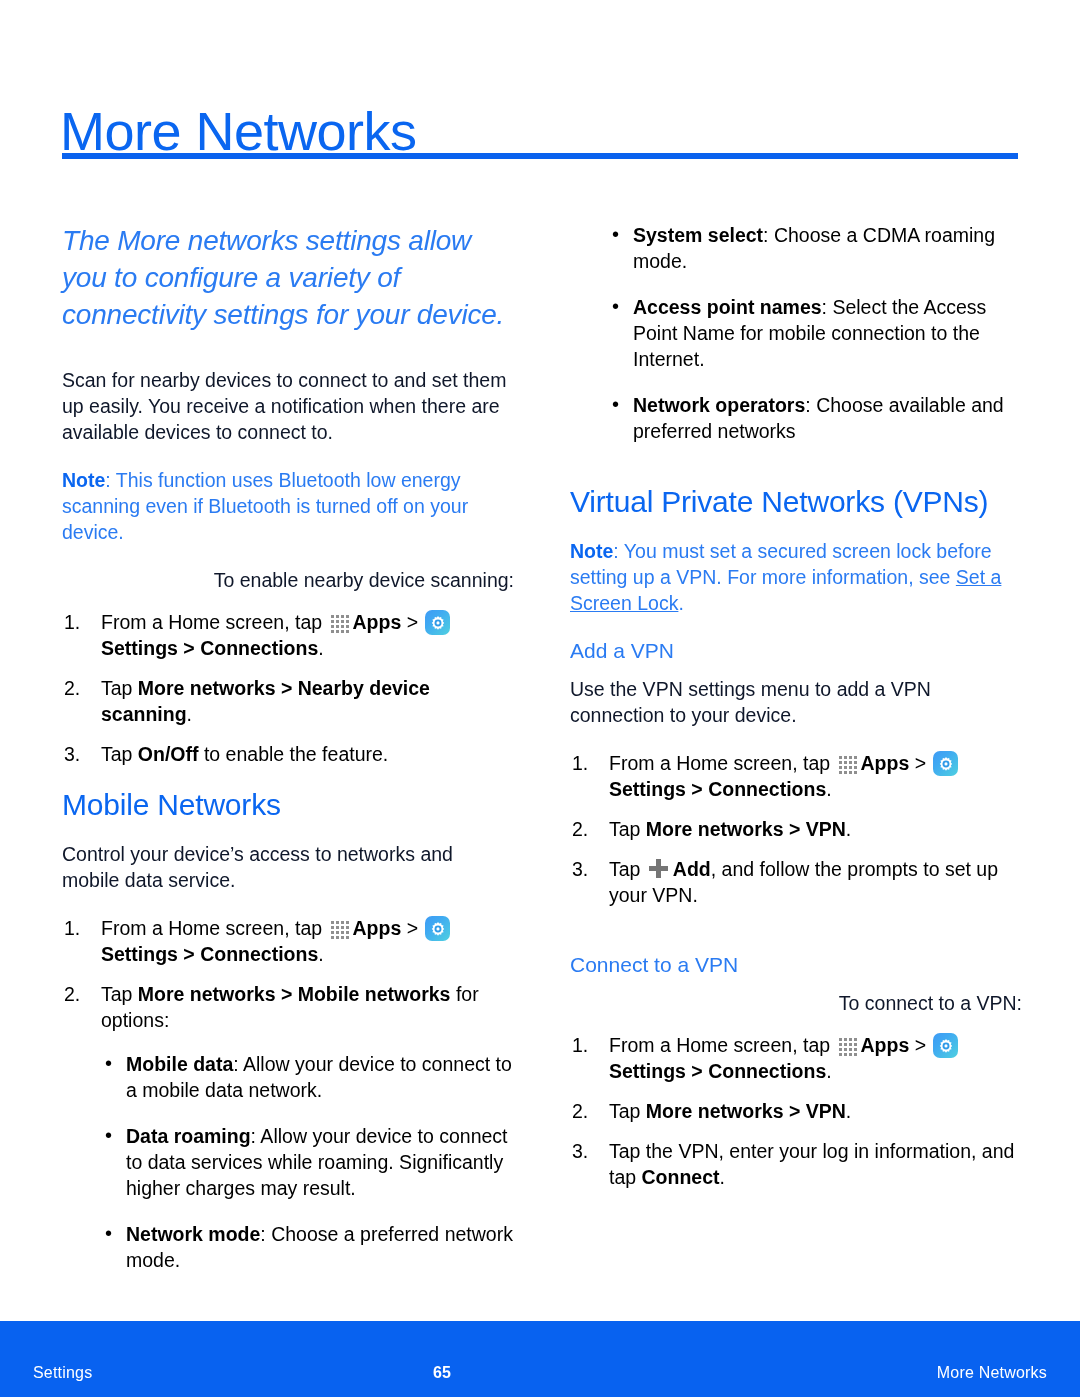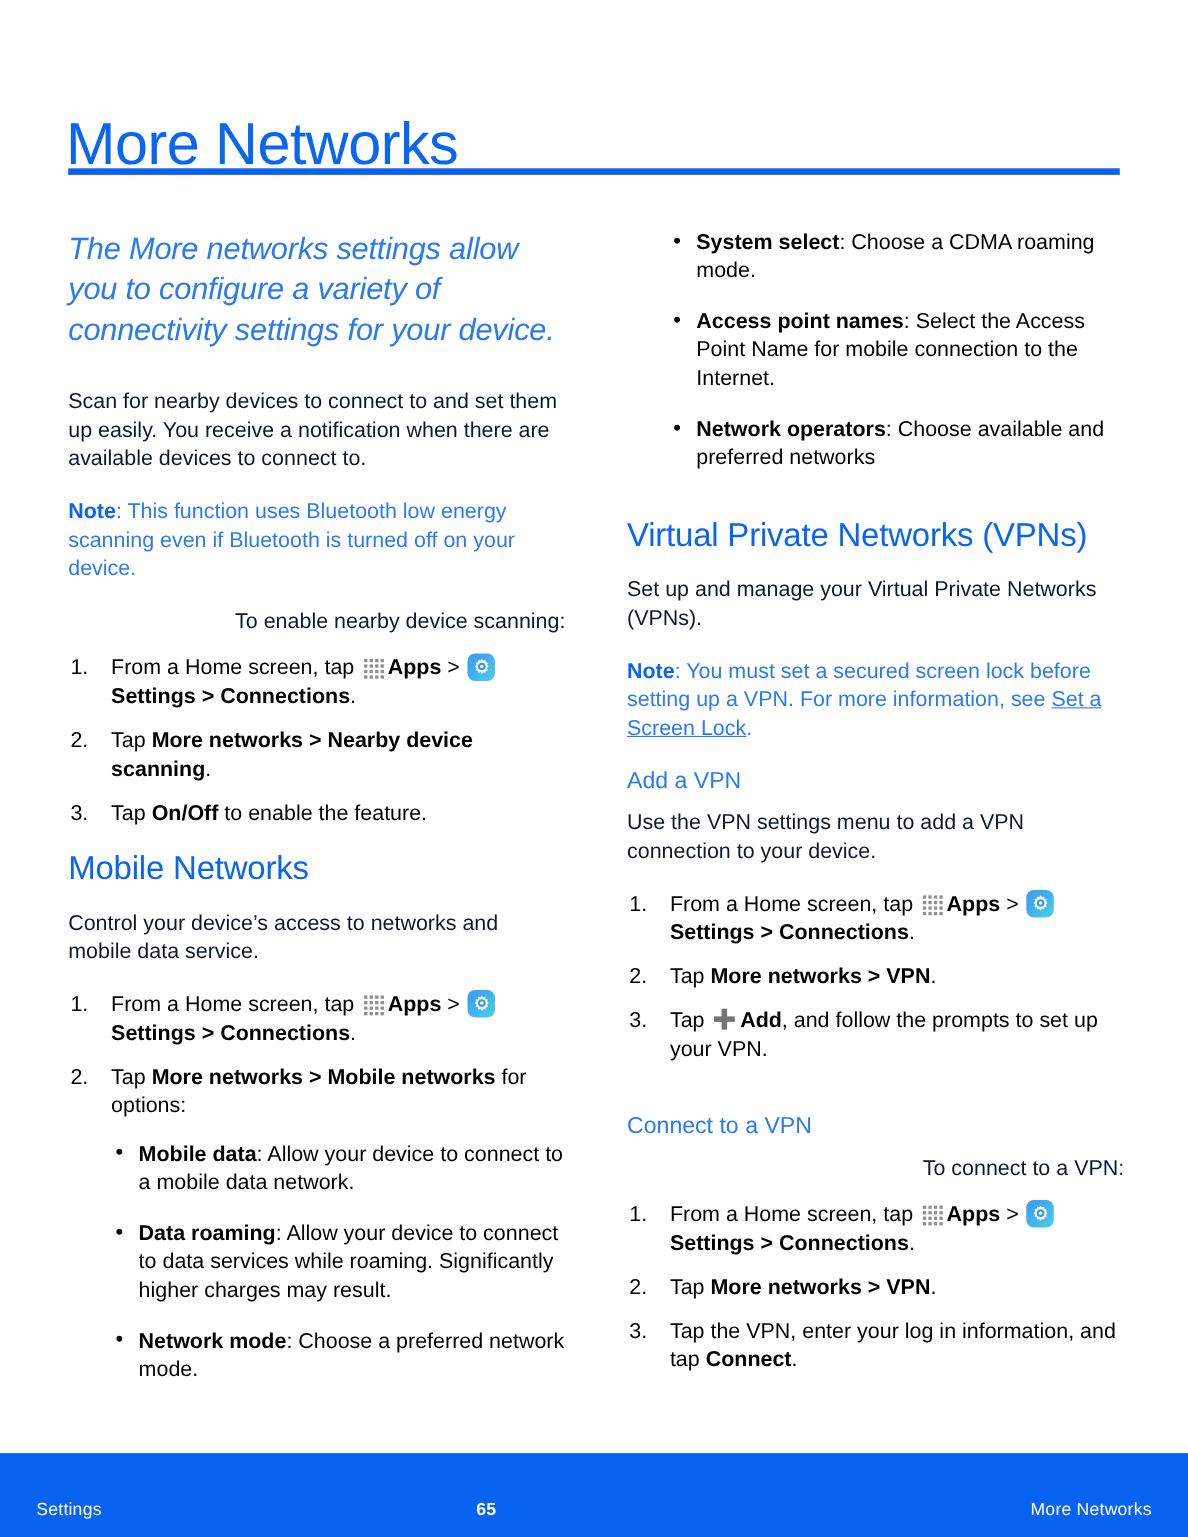--- a/index.html
+++ b/index.html
@@ -33,21 +33,21 @@
     left: 62px;
     top: 153px;
     width: 956px;
     height: 6px;
     background: #0a62ee;
   }
 
   
   .col {
     position: absolute;
-    top: 207px;
+    top: 222px;
     width: 452px;
   }
   .col-left  { left: 62px; }
   .col-right { left: 570px; }
 
   
   .intro {
     font-size: 28px;
     line-height: 37px;
     font-style: italic;
@@ -275,21 +275,20 @@
 <div class="col col-right">
 
   <ul class="bullets" style="margin-left:38px;">
     <li><b>System select</b><span>: Choose a CDMA roaming mode.</span></li>
     <li><b>Access point names</b><span>: Select the Access Point Name for mobile connection to the Internet.</span></li>
     <li><b>Network operators</b><span>: Choose available and preferred networks</span></li>
   </ul>
 
   <h2 class="section" style="margin-top:40px;">Virtual Private Networks (VPNs)</h2>
 
-  <p class="body">Set up and manage your Virtual Private Networks (VPNs).</p>
 
   <p class="note"><b>Note</b><span>: You must set a secured screen lock before setting up a VPN. For more information, see </span><a class="link" href="#">Set a Screen Lock</a><span>.</span></p>
 
   <h3 class="subsection" style="margin-top:18px;">Add a VPN</h3>
 
   <p class="body">Use the VPN settings menu to add a VPN connection to your device.</p>
 
   <ol class="steps">
     <li><span>From a Home screen, tap </span><span class="icon-apps"><i style="left: 1px; top: 3px;"></i><i style="left: 6px; top: 3px;"></i><i style="left: 11px; top: 3px;"></i><i style="left: 16px; top: 3px;"></i><i style="left: 1px; top: 8px;"></i><i style="left: 6px; top: 8px;"></i><i style="left: 11px; top: 8px;"></i><i style="left: 16px; top: 8px;"></i><i style="left: 1px; top: 13px;"></i><i style="left: 6px; top: 13px;"></i><i style="left: 11px; top: 13px;"></i><i style="left: 16px; top: 13px;"></i><i style="left: 1px; top: 18px;"></i><i style="left: 6px; top: 18px;"></i><i style="left: 11px; top: 18px;"></i><i style="left: 16px; top: 18px;"></i></span><b>Apps</b><span> &gt; </span><span class="icon-settings"><span class="gear"><svg viewBox="0 0 24 24" width="19" height="19" aria-hidden="true">
               <path fill="#ffffff" d="M12 1.8l1.5 2.1 2.5-.6.5 2.5 2.5.6-.9 2.4 1.8 1.8-1.8 1.8.9 2.4-2.5.6-.5 2.5-2.5-.6L12 19.4l-1.5-2.1-2.5.6-.5-2.5-2.5-.6.9-2.4L4.1 10.6l1.8-1.8-.9-2.4 2.5-.6.5-2.5 2.5.6z"></path>

